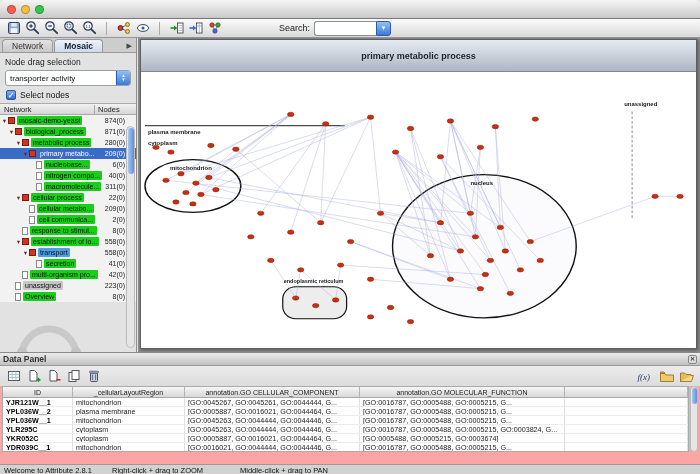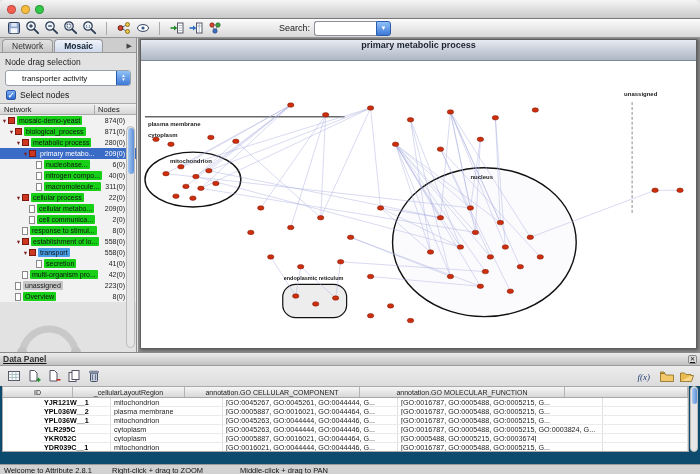--- a/index.html
+++ b/index.html
@@ -25,21 +25,21 @@
 .search-drop{width:15px;height:15px;background:linear-gradient(#8fc1f7,#3e78d8);border:1px solid #2a5cae;border-radius:0 3px 3px 0;color:#fff;font-size:6px;display:flex;align-items:center;justify-content:center;}
 
 .control-panel{position:absolute;left:0;top:38px;width:137px;height:314px;background:#e2e2e2;border-right:1px solid #8e8e8e;overflow:hidden;}
 .panel-titlebar{height:13px;background:linear-gradient(#ececec,#c2c2c2);border-bottom:1px solid #9a9a9a;display:flex;align-items:center;justify-content:space-between;padding:0 3px;font-size:8.5px;font-weight:bold;color:#333;}
 .panel-x{width:9px;height:9px;border:1px solid #888;border-radius:2px;background:#ddd;font-size:6px;line-height:7px;text-align:center;color:#444;}
 .cp-tabs{height:15px;display:flex;align-items:flex-end;background:#cdcdcd;border-bottom:1px solid #9a9a9a;padding:0 2px;gap:1px;}
 .cp-tab{font-size:8.5px;padding:1px 9px;border:1px solid #999;border-bottom:none;border-radius:4px 4px 0 0;background:linear-gradient(#e2e2e2,#c8c8c8);color:#333;}
 .cp-tab.selected{background:linear-gradient(#eef2fa,#cfd9ec);font-weight:bold;color:#123;}
 .cp-tab-arrow{margin-left:auto;font-size:7px;color:#444;padding:0 2px 2px 0;}
 .cp-label{font-size:8.5px;padding:4px 5px 1px;color:#222;}
-.combo{margin:2px 5px 0;height:16px;background:#fff;border:1px solid #98a0ac;border-radius:3px;display:flex;align-items:center;font-size:8px;overflow:hidden;padding-left:12px;}
+.combo{margin:2px 5px 0;height:16px;background:#fff;border:1px solid #98a0ac;border-radius:3px;display:flex;align-items:center;font-size:8px;overflow:hidden;}
 .combo-text{flex:1;padding-left:4px;white-space:nowrap;overflow:hidden;}
 .combo-btn{width:14px;height:100%;background:linear-gradient(#8fc1f7,#3e78d8);border-left:1px solid #2a5cae;display:flex;flex-direction:column;align-items:center;justify-content:center;color:#fff;}
 .combo-btn span{display:block;font-size:4.5px;line-height:4px;}
 .checkbox-row{display:flex;align-items:center;gap:4px;padding:4px 6px 3px;font-size:8.5px;}
 .checkbox{width:10px;height:10px;border-radius:2px;background:linear-gradient(#7cb1f5,#2f66d0);border:1px solid #2a56a8;color:#fff;font-size:8px;line-height:9px;text-align:center;font-weight:bold;}
 .tree-header{height:12px;display:flex;background:linear-gradient(#f2f2f2,#d6d6d6);border-top:1px solid #aaa;border-bottom:1px solid #aaa;font-size:7.5px;color:#222;align-items:center;}
 .tree-header .col1{flex:1;padding-left:4px;}
 .tree-header .col2{width:42px;border-left:1px solid #aaa;padding-left:3px;}
 .tree{position:relative;background:#f2f2f2;height:187px;}
 .tree-row{height:11px;display:flex;align-items:center;font-size:7px;padding-right:11px;}
@@ -47,31 +47,31 @@
 .twisty{width:7px;font-size:5.5px;color:#7a2020;text-align:center;flex:none;}
 .node-ic{flex:none;margin-right:2px;}
 .chip{padding:0 2px;white-space:nowrap;overflow:hidden;border-radius:1px;line-height:9px;max-width:72px;}
 .count{margin-left:auto;font-size:7px;color:#222;white-space:nowrap;}
 .cp-scrollbar{position:absolute;right:1px;top:88px;bottom:4px;width:9px;background:#e6e6e6;border:1px solid #bbb;border-radius:5px;}
 .cp-scrollbar .thumb{position:absolute;top:1px;left:0.5px;width:6px;height:46px;border-radius:4px;background:linear-gradient(90deg,#a7c8f2,#5d8fd8);}
 .watermark{position:absolute;left:0;bottom:0;width:137px;height:46px;pointer-events:none;}
 
 .desktop{position:absolute;left:138px;top:38px;width:562px;height:314px;background:#8b8b8b;}
 .net-frame{position:absolute;left:2px;top:1px;right:3px;bottom:3px;border:1px solid #5f5f5f;display:flex;flex-direction:column;background:#cfd3da;box-shadow:1px 1px 3px rgba(0,0,0,.4);}
-.net-titlebar{height:21px;background:linear-gradient(#e6eaf2,#aeb6c4);border-bottom:1px solid #7f8794;display:flex;justify-content:center;font-size:9px;font-weight:bold;color:#1c2430;}
+.net-titlebar{height:32px;background:linear-gradient(#e6eaf2,#aeb6c4);border-bottom:1px solid #7f8794;display:flex;align-items:center;justify-content:center;font-size:9px;font-weight:bold;color:#1c2430;}
 .net-canvas{flex:1;background:#fff;position:relative;overflow:hidden;}
 .net-canvas svg{position:absolute;inset:0;width:100%;height:100%;}
 
-.data-panel{position:absolute;left:0;top:352px;width:700px;height:112px;background:#0c4a6e;border-top:1px solid #8a8a8a;text-decoration:underline;}
+.data-panel{position:absolute;left:0;top:352px;width:700px;height:112px;background:#fca5a5;border-top:1px solid #8a8a8a;}
 .dp-toolbar{position:absolute;left:0;top:13px;width:700px;height:20px;display:flex;align-items:center;padding:0 5px;gap:3px;background:linear-gradient(#ececec,#dcdcdc);}
 .dp-right{margin-left:auto;display:flex;gap:3px;align-items:center;}
 .dp-table{position:absolute;left:2px;top:33px;right:11px;height:66px;background:#fff;border:1px solid #aaa;overflow:hidden;font-size:7.2px;}
 .dp-hrow{display:flex;height:11px;background:linear-gradient(#f6f6f6,#d8d8d8);border-bottom:1px solid #a8a8a8;}
 .dp-hcell{border-right:1px solid #b4b4b4;display:flex;align-items:center;justify-content:center;font-size:7px;color:#222;overflow:hidden;white-space:nowrap;}
-.dp-row{display:flex;height:9px;border-bottom:1px solid #ebebeb;margin-left:38px;}
+.dp-row{display:flex;height:9px;border-bottom:1px solid #ebebeb;}
 .dp-cell{border-right:1px solid #e0e0e0;padding-left:3px;display:flex;align-items:center;white-space:nowrap;overflow:hidden;color:#222;}
 .dp-cell.id{font-weight:bold;color:#000;}
 .dp-vscroll{position:absolute;right:2px;top:33px;width:8px;height:66px;background:#e6e6e6;border:1px solid #bbb;border-radius:4px;}
 .dp-vscroll .thumb{position:absolute;top:1px;left:0.5px;width:5.5px;height:16px;border-radius:3px;background:linear-gradient(90deg,#a7c8f2,#5d8fd8);}
 .dp-tabs{position:absolute;left:0;bottom:0;width:700px;height:13px;background:#c6c6c6;border-top:1px solid #9e9e9e;display:flex;align-items:center;justify-content:center;gap:3px;}
 .dp-tab{height:11px;padding:0 9px;border:1px solid #8a8a8a;border-radius:3px;background:linear-gradient(#e4e4e4,#cacaca);font-size:7.5px;display:flex;align-items:center;color:#222;}
 .dp-tab.selected{background:linear-gradient(#a9b9d2,#8096b8);font-weight:bold;color:#101a2a;}
 
 .statusbar{position:absolute;left:0;top:464px;width:700px;height:10px;background:#d2d2d2;border-top:1px solid #9a9a9a;font-size:7.5px;color:#111;}
 .statusbar span{position:absolute;top:0.5px;}

